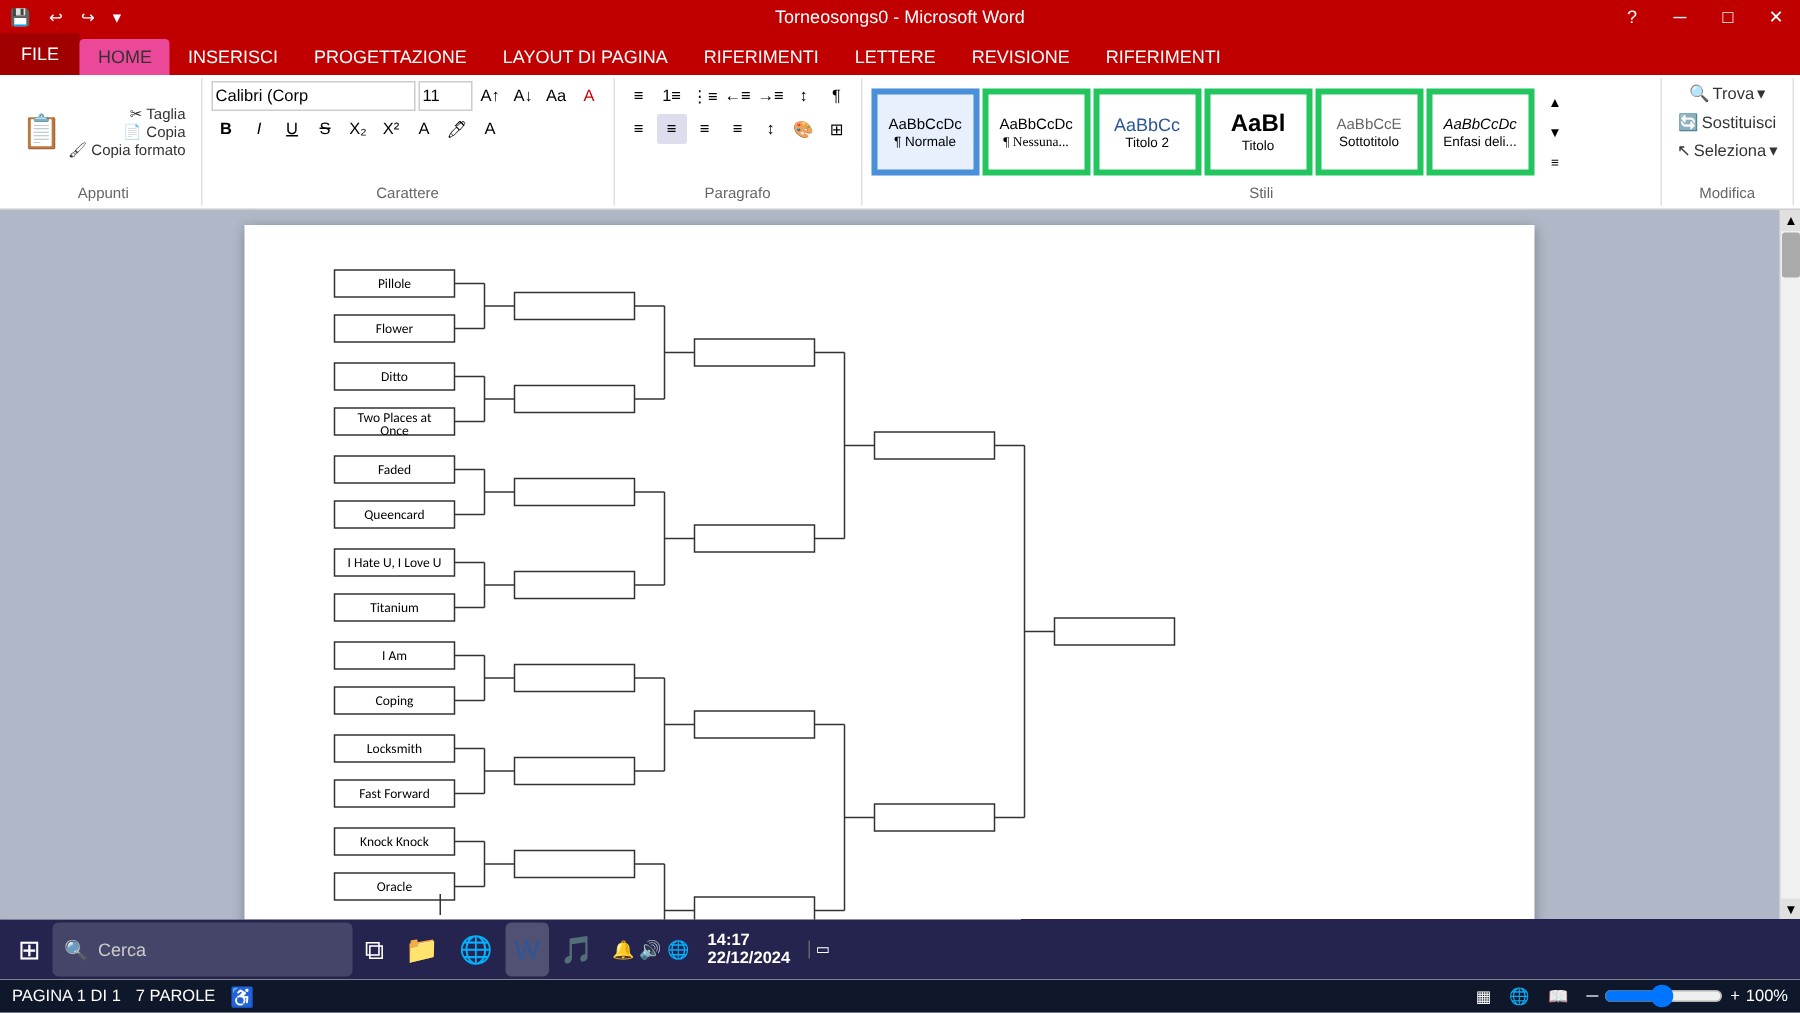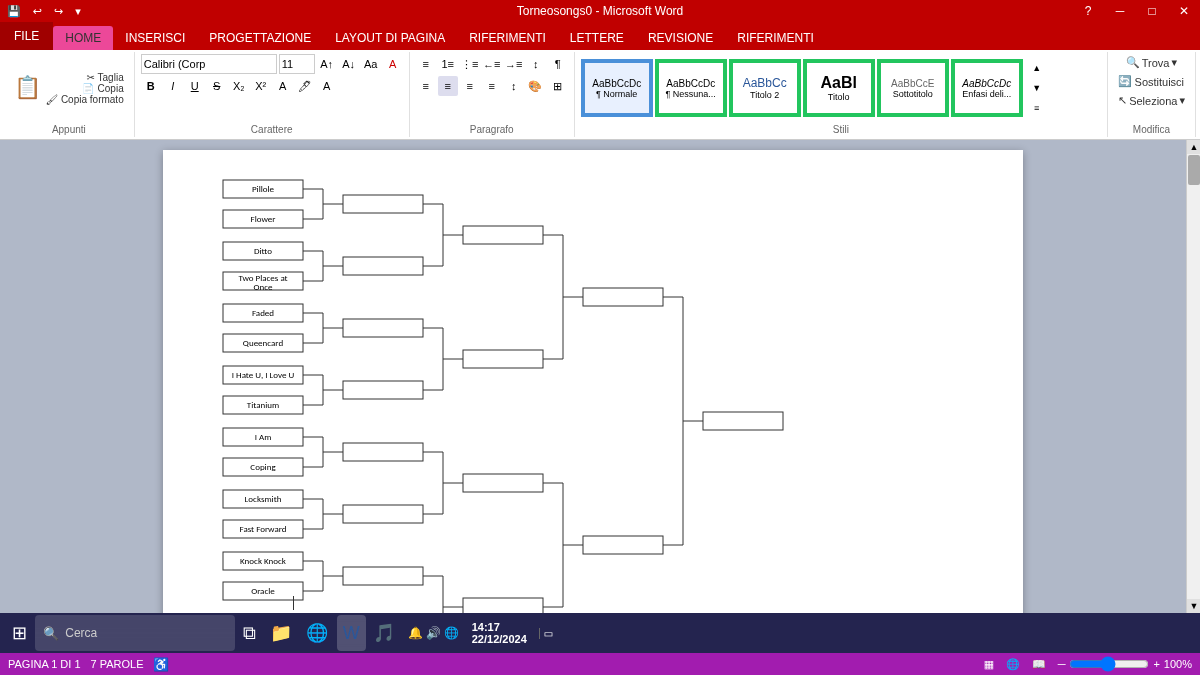--- a/index.html
+++ b/index.html
@@ -180,21 +180,21 @@
     .style-item.selected { border-color: #4a90d9; background: #e8f0fe; }
     .style-preview { font-size: 14px; }
 
     
     #status-bar {
       position: absolute;
       bottom: 0;
       left: 0;
       right: 0;
       height: 22px;
-      background: #a21caf;
+      background: #0f172a;
       display: flex;
       align-items: center;
       padding: 0 8px;
       color: white;
       font-size: 11px;
       gap: 10px;
     }
     #status-bar-right {
       margin-left: auto;
       display: flex;
@@ -409,21 +409,21 @@
     </div>
 
     <div class="ribbon-group" style="flex:1;">
       <div class="ribbon-group-content">
         <div class="style-item selected">
           <div class="style-preview" style="font-size:10px;">AaBbCcDc</div>
           <div style="font-size:9px;">¶ Normale</div>
         </div>
         <div class="style-item">
           <div class="style-preview" style="font-size:10px;">AaBbCcDc</div>
-          <div style="font-size:9px;">¶ Nessuna...</div>
+          <div style="font-size:9px;font-family:Liberation Serif, serif;">¶ Nessuna...</div>
         </div>
         <div class="style-item">
           <div class="style-preview" style="font-size:12px; color:#2b579a;">AaBbCc</div>
           <div style="font-size:9px;">Titolo 2</div>
         </div>
         <div class="style-item">
           <div class="style-preview" style="font-size:16px; font-weight:bold;">AaBl</div>
           <div style="font-size:9px;">Titolo</div>
         </div>
         <div class="style-item">

